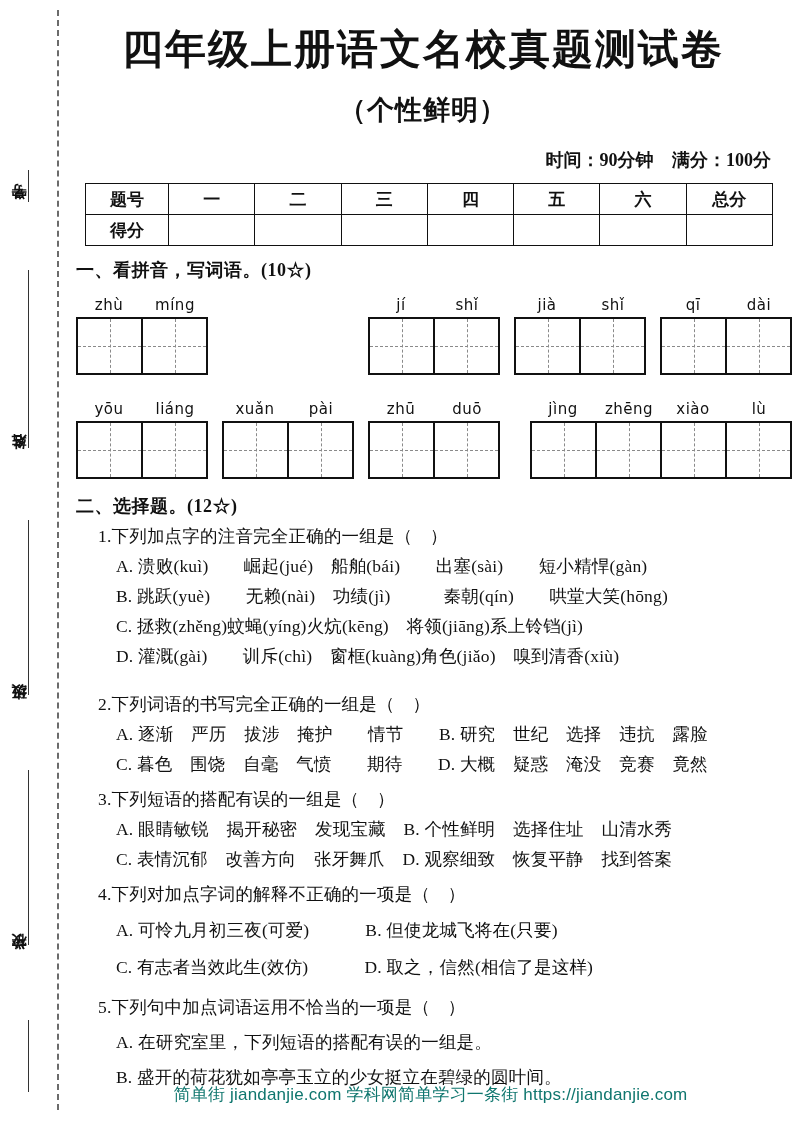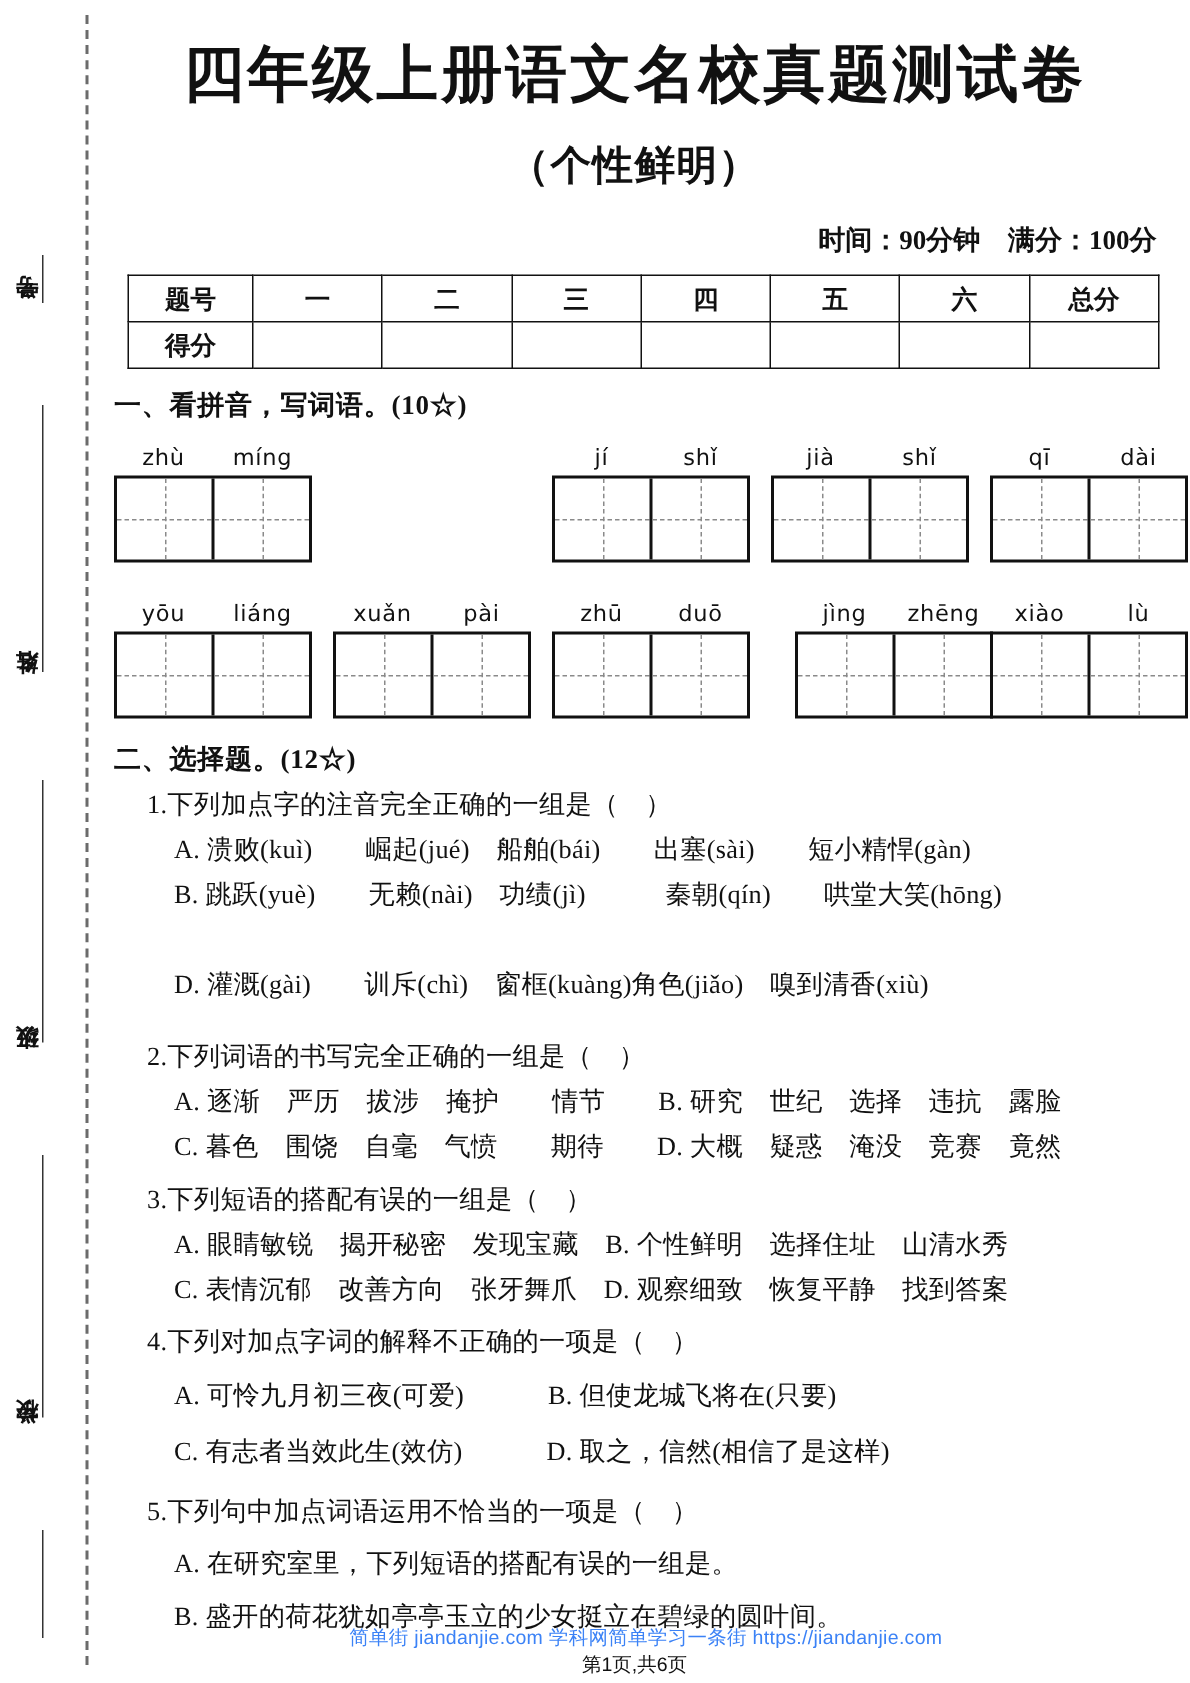--- a/index.html
+++ b/index.html
@@ -176,22 +176,22 @@
     display: inline-block;
     margin-left: 56px;
   }
 
   
   .watermark {
     position: absolute;
     left: 0; top: 1083px;
     width: 725px;
     text-align: center;
-    font-size: 13px;
-    color: #3b82f6;
+    font-size: 17px;
+    color: #0f766e;
     white-space: nowrap;
     letter-spacing: 0.2px;
     font-family: "Liberation Sans", sans-serif;
   }
   .footer {
     position: absolute;
     left: 0; top: 1101px;
     width: 710px;
     text-align: center;
     font-size: 13px;
@@ -349,20 +349,21 @@
           <div class="cell"></div>
         </div>
     </div>
   </div>
 
   <div class="sec-head" style="top:494px;text-align:center;">二、选择题。(12☆)</div>
 
   <div class="q-stem" style="top:524px;">1.下列加点字的注音完全正确的一组是（　）</div>
   <div class="q-opt" style="top:554px;">A. 溃败(kuì)　　崛起(jué)　船舶(bái)　　出塞(sài)　　短小精悍(gàn)</div>
   <div class="q-opt" style="top:584px;">B. 跳跃(yuè)　　无赖(nài)　功绩(jì)　　　秦朝(qín)　　哄堂大笑(hōng)</div>
+  <div class="q-opt" style="top:614px;">C. 拯救(zhěng)蚊蝇(yíng)火炕(kēng)　将领(jiāng)系上铃铛(jì)</div>
   <div class="q-opt" style="top:644px;">D. 灌溉(gài)　　训斥(chì)　窗框(kuàng)角色(jiǎo)　嗅到清香(xiù)</div>
 
   <div class="q-stem" style="top:692px;">2.下列词语的书写完全正确的一组是（　）</div>
   <div class="q-opt" style="top:722px;">A. 逐渐　严历　拔涉　掩护　　情节　　B. 研究　世纪　选择　违抗　露脸</div>
   <div class="q-opt" style="top:752px;">C. 暮色　围饶　自毫　气愤　　期待　　D. 大概　疑惑　淹没　竞赛　竟然</div>
 
   <div class="q-stem" style="top:787px;">3.下列短语的搭配有误的一组是（　）</div>
   <div class="q-opt" style="top:817px;">A. 眼睛敏锐　揭开秘密　发现宝藏　B. 个性鲜明　选择住址　山清水秀</div>
   <div class="q-opt" style="top:847px;">C. 表情沉郁　改善方向　张牙舞爪　D. 观察细致　恢复平静　找到答案</div>
 
@@ -372,14 +373,13 @@
   </div>
   <div class="q-opt two-col" style="top:955px;">
     <span>C. 有志者当效此生(效仿)</span><span class="colB">D. 取之，信然(相信了是这样)</span>
   </div>
 
   <div class="q-stem" style="top:995px;">5.下列句中加点词语运用不恰当的一项是（　）</div>
   <div class="q-opt" style="top:1030px;">A. 在研究室里，下列短语的搭配有误的一组是。</div>
   <div class="q-opt" style="top:1065px;">B. 盛开的荷花犹如亭亭玉立的少女挺立在碧绿的圆叶间。</div>
 
   <div class="watermark">简单街 jiandanjie.com 学科网简单学习一条街 https://jiandanjie.com</div>
-  <div class="footer">第1页,共6页</div>
 </div>
 
 </body></html>

